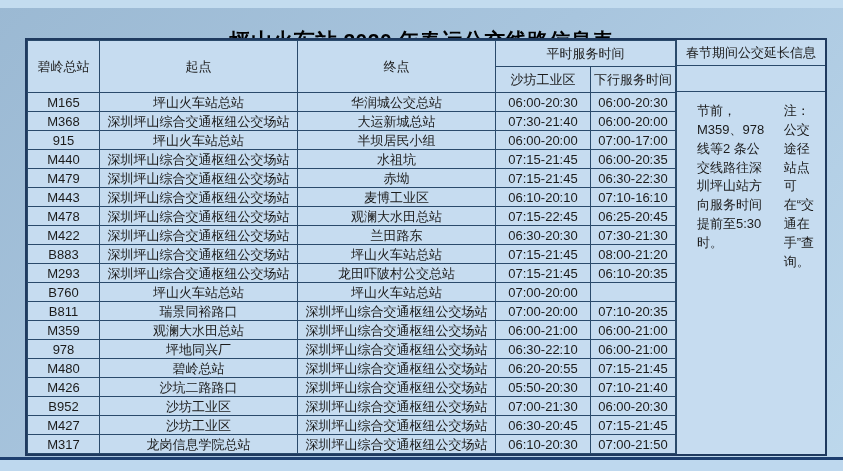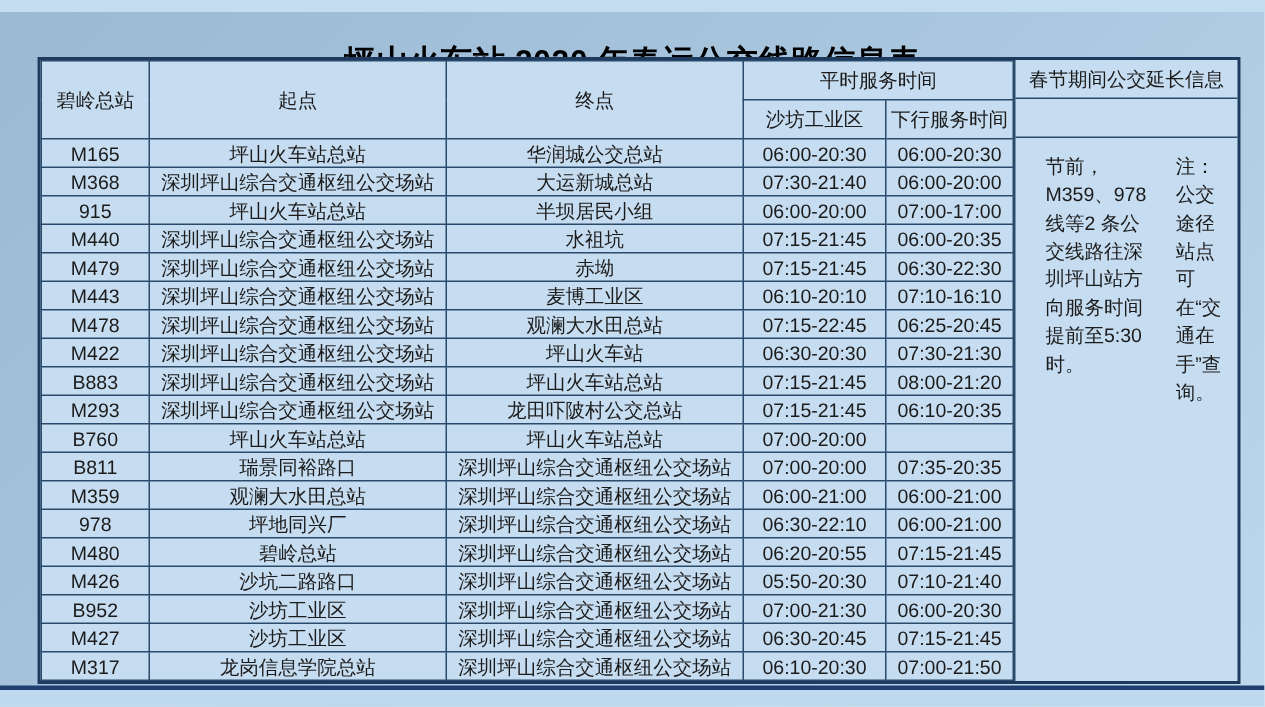--- a/index.html
+++ b/index.html
@@ -137,21 +137,21 @@
         <tr>
           <td>M478</td>
           <td>深圳坪山综合交通枢纽公交场站</td>
           <td>观澜大水田总站</td>
           <td>07:15-22:45</td>
           <td>06:25-20:45</td>
         </tr>
         <tr>
           <td>M422</td>
           <td>深圳坪山综合交通枢纽公交场站</td>
-          <td>坪山火车站</td>
+          <td>兰田路东</td>
           <td>06:30-20:30</td>
           <td>07:30-21:30</td>
         </tr>
         <tr>
           <td>B883</td>
           <td>深圳坪山综合交通枢纽公交场站</td>
           <td>坪山火车站总站</td>
           <td>07:15-21:45</td>
           <td>08:00-21:20</td>
         </tr>
@@ -167,21 +167,21 @@
           <td>坪山火车站总站</td>
           <td>坪山火车站总站</td>
           <td>07:00-20:00</td>
           <td></td>
         </tr>
         <tr>
           <td>B811</td>
           <td>瑞景同裕路口</td>
           <td>深圳坪山综合交通枢纽公交场站</td>
           <td>07:00-20:00</td>
-          <td>07:35-20:35</td>
+          <td>07:10-20:35</td>
         </tr>
         <tr>
           <td>M359</td>
           <td>观澜大水田总站</td>
           <td>深圳坪山综合交通枢纽公交场站</td>
           <td>06:00-21:00</td>
           <td>06:00-21:00</td>
         </tr>
         <tr>
           <td>978</td>

